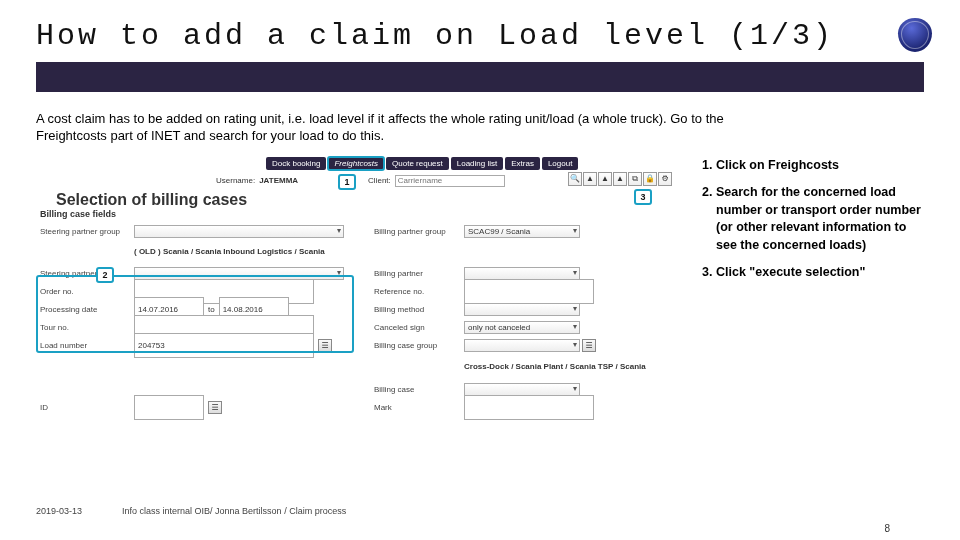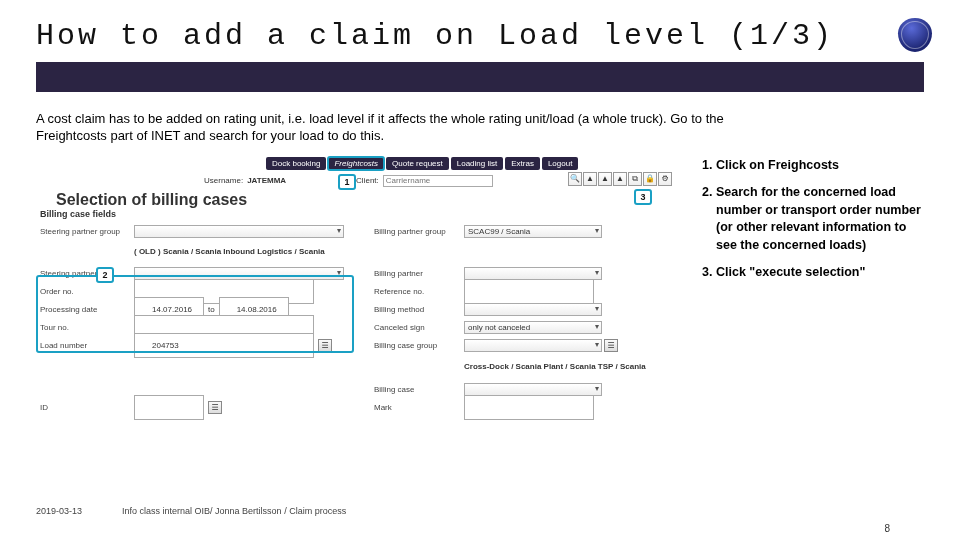--- a/index.html
+++ b/index.html
@@ -6,38 +6,38 @@
   body { width: 960px; height: 540px; font-family: Arial, sans-serif; background: #fff; position: relative; overflow: hidden; }
   .slide { padding: 18px 36px 0 36px; height: 100%; position: relative; }
   .title { font-family: "Courier New", monospace; font-size: 30px; letter-spacing: 3px; line-height: 1.25; color: #111; }
   .title-bar { background: #2b2443; height: 30px; margin-top: 6px; width: 100%; }
   .intro { font-size: 13px; line-height: 1.35; margin-top: 18px; max-width: 700px; }
   .content-row { display: flex; margin-top: 12px; gap: 18px; }
   .screenshot { width: 640px; height: 260px; position: relative; font-size: 9px; color: #333; border: none; }
   .nav-tabs { position: absolute; top: 0; left: 230px; display: flex; gap: 2px; }
   .nav-tab { background: #2b2443; color: #fff; font-size: 8px; padding: 2px 6px; border-radius: 2px; white-space: nowrap; }
   .nav-tab.active { outline: 2px solid #1aa0c4; outline-offset: -1px; font-style: italic; }
-  .userline { position: absolute; top: 18px; left: 168px; right: 0; font-size: 8px; display: flex; align-items: center; }
+  .userline { position: absolute; top: 18px; left: 180px; right: 0; font-size: 8px; display: flex; align-items: center; }
   .userline .lbl { color: #333; margin-right: 4px; }
   .userline .val { font-weight: bold; margin-right: 70px; }
   .client-input { border: 1px solid #aaa; height: 12px; width: 110px; font-size: 8px; padding: 0 2px; color: #888; }
   .icon-row { position: absolute; top: 15px; right: 4px; display: flex; gap: 1px; }
   .mini-icon { width: 14px; height: 14px; border: 1px solid #999; background: linear-gradient(#fefefe,#eee); font-size: 8px; display: flex; align-items: center; justify-content: center; }
   .section-title { position: absolute; top: 34px; left: 20px; font-weight: bold; font-size: 16px; }
   .subsection-title { position: absolute; top: 52px; left: 4px; font-weight: bold; font-size: 9px; }
   .form-area { position: absolute; top: 66px; left: 4px; right: 4px; }
   .form-row { display: flex; align-items: center; height: 18px; font-size: 8px; }
   .form-row .label { width: 94px; color: #444; }
   .form-row .mid { width: 240px; display: flex; align-items: center; gap: 4px; }
   .form-row .label2 { width: 90px; color: #444; }
   .form-row .right { flex: 1; display: flex; align-items: center; gap: 2px; }
   .sel { width: 210px; height: 13px; font-size: 8px; border: 1px solid #aaa; background: linear-gradient(#fff,#eee); position: relative; padding-left: 3px; display: flex; align-items: center; }
   .sel::after { content: "▾"; position: absolute; right: 2px; top: 0; font-size: 8px; color: #555; }
-  .sel.sm { width: 138px; }
-  .txt { height: 25px; border: 1px solid #aaa; font-size: 8px; padding: 0 17px; background:#fff; display:flex; align-items:center; }
+  .sel.sm { width: 116px; }
+  .txt { height: 25px; border: 1px solid #aaa; font-size: 8px; padding: 0 3px; background:#fff; display:flex; align-items:center; }
   .txt.w90 { width: 70px; }
   .txt.w180 { width: 180px; }
   .txt.w130 { width: 130px; }
   .sq-btn { width: 14px; height: 13px; border: 1px solid #888; background: linear-gradient(#fafafa,#ddd); display:flex; align-items:center; justify-content:center; font-size:8px;}
   .multiline-val { font-size: 8px; line-height: 1.1; font-weight: bold; }
   .callout { position: absolute; width: 18px; height: 16px; border: 2px solid #1aa0c4; border-radius: 3px; background: #fff; font-size: 9px; display:flex; align-items:center; justify-content:center; color:#111; font-weight:bold;}
   .callout-box-left { position:absolute; border: 2px solid #1aa0c4; border-radius: 3px; }
   .instructions { font-size: 12.5px; line-height: 1.4; flex: 1; }
   .instructions ol { list-style: decimal; padding-left: 22px; }
   .instructions li { margin-bottom: 10px; font-weight: bold; }

